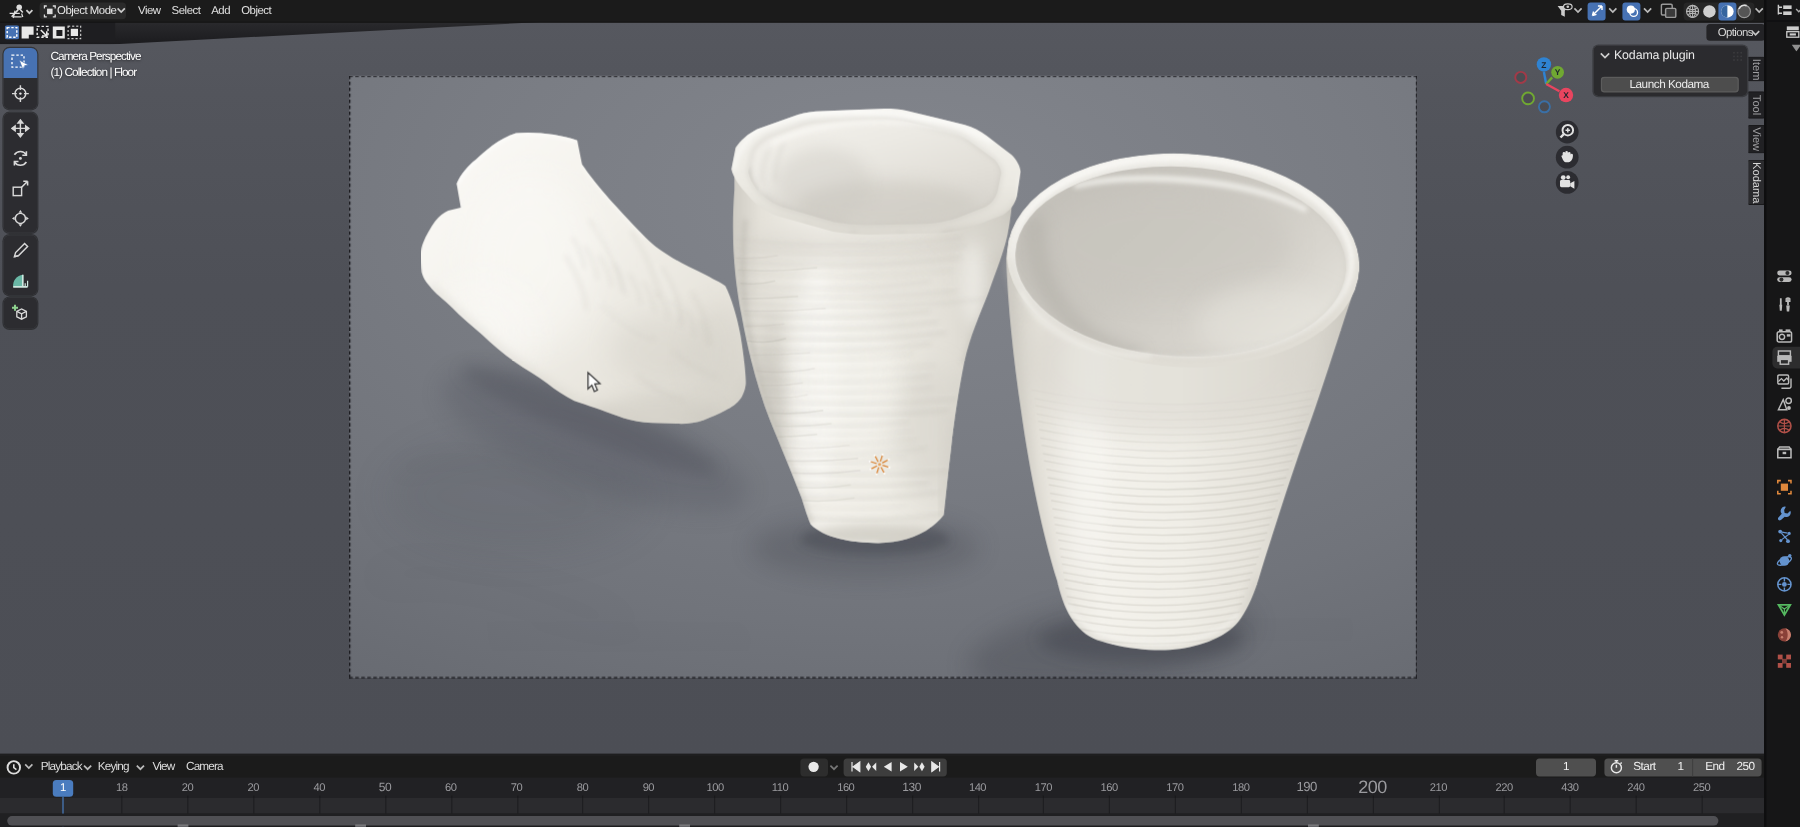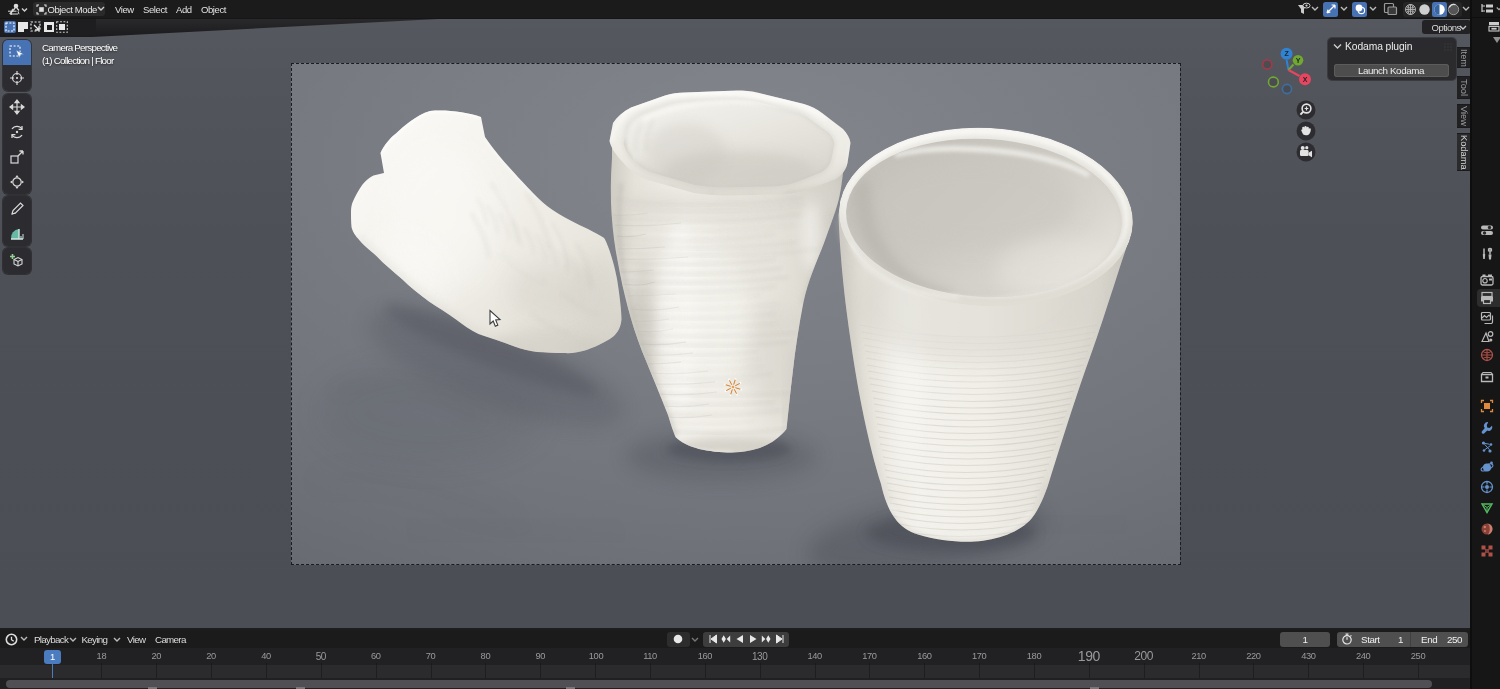--- a/index.html
+++ b/index.html
@@ -661,23 +661,23 @@
 <div class="t ctr" style="left:814.6px;top:651px;font-size:9.3px;color:#9a9a9e">140</div>
 <div class="a" style="left:814.6px;top:663px;width:1px;height:15px;background:rgba(16,16,18,.45)"></div>
 <div class="t ctr" style="left:869.4px;top:651px;font-size:9.3px;color:#9a9a9e">170</div>
 <div class="a" style="left:869.4px;top:663px;width:1px;height:15px;background:rgba(16,16,18,.45)"></div>
 <div class="t ctr" style="left:924.3px;top:651px;font-size:9.3px;color:#9a9a9e">160</div>
 <div class="a" style="left:924.3px;top:663px;width:1px;height:15px;background:rgba(16,16,18,.45)"></div>
 <div class="t ctr" style="left:979.1px;top:651px;font-size:9.3px;color:#9a9a9e">170</div>
 <div class="a" style="left:979.1px;top:663px;width:1px;height:15px;background:rgba(16,16,18,.45)"></div>
 <div class="t ctr" style="left:1034.0px;top:651px;font-size:9.3px;color:#9a9a9e">180</div>
 <div class="a" style="left:1034.0px;top:663px;width:1px;height:15px;background:rgba(16,16,18,.45)"></div>
-<div class="t ctr" style="left:1088.9px;top:651px;font-size:14px;color:#9a9a9e">190</div>
+<div class="t ctr" style="left:1088.9px;top:651px;font-size:11px;color:#9a9a9e">190</div>
 <div class="a" style="left:1088.9px;top:663px;width:1px;height:15px;background:rgba(16,16,18,.45)"></div>
-<div class="t ctr" style="left:1143.7px;top:651px;font-size:12px;color:#9a9a9e">200</div>
+<div class="t ctr" style="left:1143.7px;top:651px;font-size:15px;color:#9a9a9e">200</div>
 <div class="a" style="left:1143.7px;top:663px;width:1px;height:15px;background:rgba(16,16,18,.45)"></div>
 <div class="t ctr" style="left:1198.6px;top:651px;font-size:9.3px;color:#9a9a9e">210</div>
 <div class="a" style="left:1198.6px;top:663px;width:1px;height:15px;background:rgba(16,16,18,.45)"></div>
 <div class="t ctr" style="left:1253.4px;top:651px;font-size:9.3px;color:#9a9a9e">220</div>
 <div class="a" style="left:1253.4px;top:663px;width:1px;height:15px;background:rgba(16,16,18,.45)"></div>
 <div class="t ctr" style="left:1308.3px;top:651px;font-size:9.3px;color:#9a9a9e">430</div>
 <div class="a" style="left:1308.3px;top:663px;width:1px;height:15px;background:rgba(16,16,18,.45)"></div>
 <div class="t ctr" style="left:1363.2px;top:651px;font-size:9.3px;color:#9a9a9e">240</div>
 <div class="a" style="left:1363.2px;top:663px;width:1px;height:15px;background:rgba(16,16,18,.45)"></div>
 <div class="t ctr" style="left:1418.0px;top:651px;font-size:9.3px;color:#9a9a9e">250</div>

